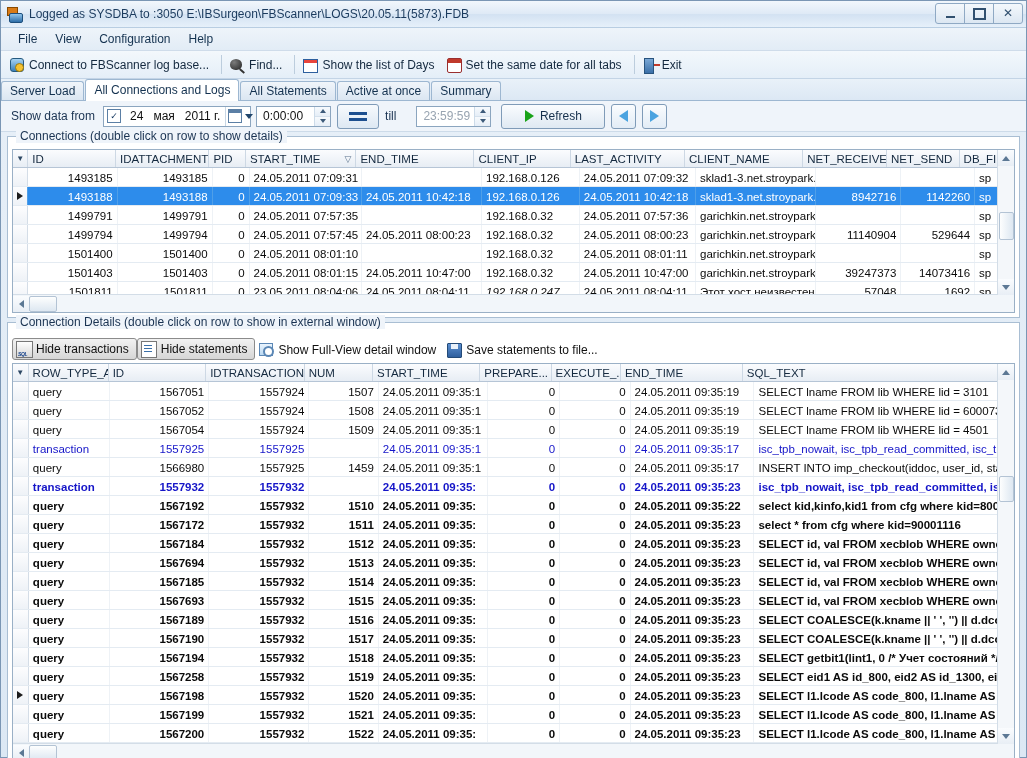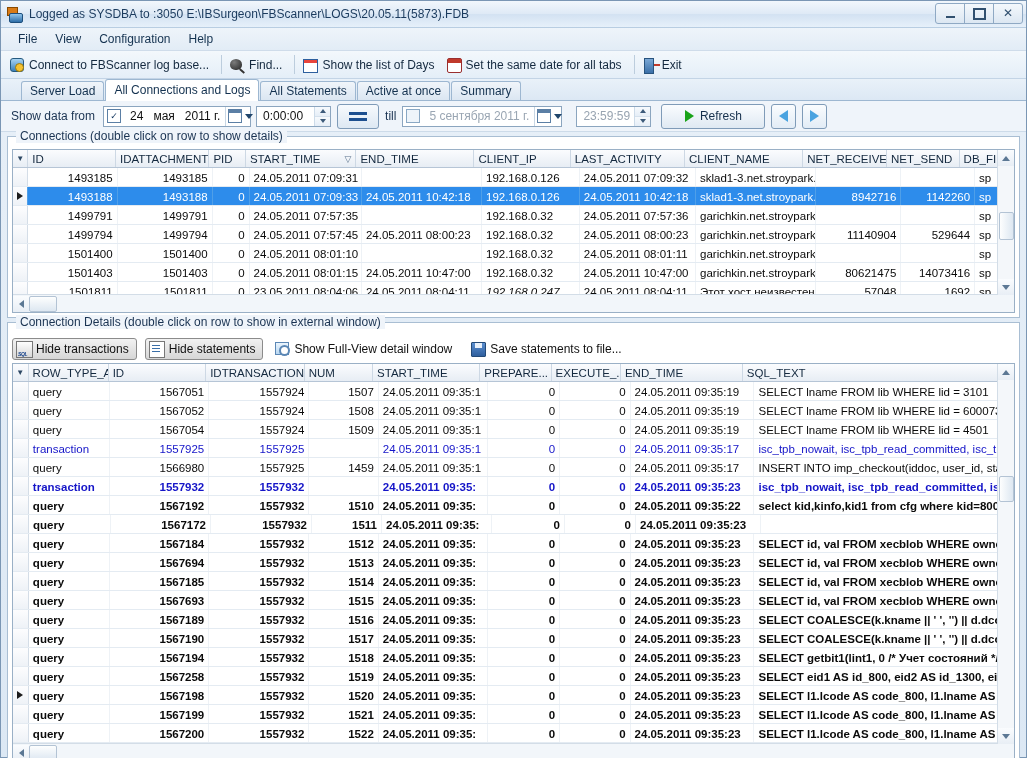--- a/index.html
+++ b/index.html
@@ -91,21 +91,21 @@
   .ico-stmt{position:absolute;left:0;top:0;width:14px;height:15px;background:#fff;border:1px solid #777;}
   .ico-stmt:after{content:"";position:absolute;left:2px;top:3px;width:8px;height:1px;background:#3a6fa8;box-shadow:0 3px 0 #3a6fa8,0 6px 0 #3a6fa8;}
   .ico-save{position:absolute;left:1px;top:1px;width:13px;height:13px;background:linear-gradient(180deg,#5b8fd0,#2f5f9e);border:1px solid #234a78;border-radius:1px;}
   .ico-save:after{content:"";position:absolute;left:3px;top:0px;width:7px;height:5px;background:#e9f1fa;}
   .ico-fullview{position:absolute;left:1px;top:1px;width:12px;height:11px;background:linear-gradient(180deg,#eaf4fd,#b9d8f2);border:1px solid #5b87b5;}
   .ico-fullview:after{content:"";position:absolute;right:-2px;bottom:-2px;width:7px;height:7px;border:2px solid #5b87b5;border-radius:50%;background:#fff;}
 
   
   .tabstrip{
     height:21px;flex:0 0 21px;display:flex;align-items:flex-end;
-    padding-left:20px;
+    padding-left:0;
     background:linear-gradient(180deg,#e9f1f9,#dce8f4);
     border-bottom:1px solid #9db7d1;
     position:relative;
   }
   .tab{
     height:18px;line-height:18px;padding:0 8px;margin-right:1px;
     background:linear-gradient(180deg,#f0f5fa,#dbe6f2);
     border:1px solid #9db7d1;border-bottom:none;
     border-radius:3px 3px 0 0;
     font-size:12px;color:#13314f;cursor:default;white-space:nowrap;
@@ -250,21 +250,21 @@
   .sb-thumb{width:13px;background:linear-gradient(90deg,#fdfefe,#dde7f1);border:1px solid #b3c3d4;border-radius:2px;}
   .hsb{
     height:17px;flex:0 0 17px;display:flex;align-items:center;
     background:#f2f6fa;border-top:1px solid #d3dde7;
   }
   .hsb .sb-arrow i{border-top:4px solid transparent;border-bottom:4px solid transparent;border-left:none;border-right:none;}
   .hsb .sb-arrow.lt i{border-right:5px solid #5c7894;}
   .hsb-thumb{height:14px;background:linear-gradient(180deg,#fdfefe,#dde7f1);border:1px solid #b3c3d4;border-radius:2px;}
 
   .detail-tb{
-    display:flex;align-items:center;height:22px;margin:3px 0 3px 0;gap:8px;
+    display:flex;align-items:flex-end;height:22px;margin:3px 0 3px 0;gap:0;
   }
   .tgbtn{
     height:20px;display:flex;align-items:center;padding:0 7px 0 3px;
     background:linear-gradient(180deg,#f2f2f2,#d6d6d6);
     border:1px solid #8b8b8b;border-radius:3px;
     font-size:12px;color:#111;white-space:nowrap;
   }
   .flat{
     height:20px;display:flex;align-items:center;padding:0 7px 0 3px;
     font-size:12px;color:#111;white-space:nowrap;
@@ -371,28 +371,20 @@
       </span>
     </div>
 
     <div class="eqbtn">
       <span></span>
       <span></span>
     </div>
 
     <span class="till">till</span>
 
-    <div class="datebox grey" style="width:160px">
-      <span class="dchk empty"></span>
-      <span class="dcell">5 сентября 2011 г.</span>
-      <span class="ddrop">
-        <i class="calglyph"></i>
-        <i class="arr"></i>
-      </span>
-    </div>
 
     <div class="timebox grey" style="width:75px;margin-left:14px">
       <span>23:59:59</span>
       <span class="spin">
         <div class="up">
             <i></i>
           </div>
           <div class="dn">
             <i></i>
           </div>
@@ -531,21 +523,21 @@
             <div class="grow">
               <div class="gc ind"></div>
               <div class="gc r" style="width: 92px;">1501403</div>
               <div class="gc r" style="width: 98px;">1501403</div>
               <div class="gc r" style="width: 38px;">0</div>
               <div class="gc" style="width: 116px;">24.05.2011 08:01:15</div>
               <div class="gc" style="width: 124px;">24.05.2011 10:47:00</div>
               <div class="gc" style="width: 101px;">192.168.0.32</div>
               <div class="gc" style="width: 120px;">24.05.2011 10:47:00</div>
               <div class="gc" style="width: 124px;">garichkin.net.stroypark.</div>
-              <div class="gc r" style="width: 88px;">80621475</div>
+              <div class="gc r" style="width: 88px;">39247373</div>
               <div class="gc r" style="width: 76px;">14073416</div>
               <div class="gc" style="width: 40px;">sp</div>
             </div>
             <div class="grow">
               <div class="gc ind"></div>
               <div class="gc r" style="width: 92px;">1501811</div>
               <div class="gc r" style="width: 98px;">1501811</div>
               <div class="gc r" style="width: 38px;">0</div>
               <div class="gc" style="width: 116px;">23.05.2011 08:04:06</div>
               <div class="gc" style="width: 124px;">24.05.2011 08:04:11</div>
@@ -730,20 +722,21 @@
             <div class="grow">
               <div class="gc ind"></div>
               <div class="gc bold" style="width: 82px;">query</div>
               <div class="gc r bold" style="width: 100px;">1567172</div>
               <div class="gc r bold" style="width: 101px;">1557932</div>
               <div class="gc r bold" style="width: 70px;">1511</div>
               <div class="gc bold" style="width: 110px;">24.05.2011 09:35:</div>
               <div class="gc r bold" style="width: 73px;">0</div>
               <div class="gc r bold" style="width: 71px;">0</div>
               <div class="gc bold" style="width: 125px;">24.05.2011 09:35:23</div>
+              <div class="gc bold" style="width: 262px;">select * from cfg where kid=90001116</div>
             </div>
             <div class="grow">
               <div class="gc ind"></div>
               <div class="gc bold" style="width: 82px;">query</div>
               <div class="gc r bold" style="width: 100px;">1567184</div>
               <div class="gc r bold" style="width: 101px;">1557932</div>
               <div class="gc r bold" style="width: 70px;">1512</div>
               <div class="gc bold" style="width: 110px;">24.05.2011 09:35:</div>
               <div class="gc r bold" style="width: 73px;">0</div>
               <div class="gc r bold" style="width: 71px;">0</div>

